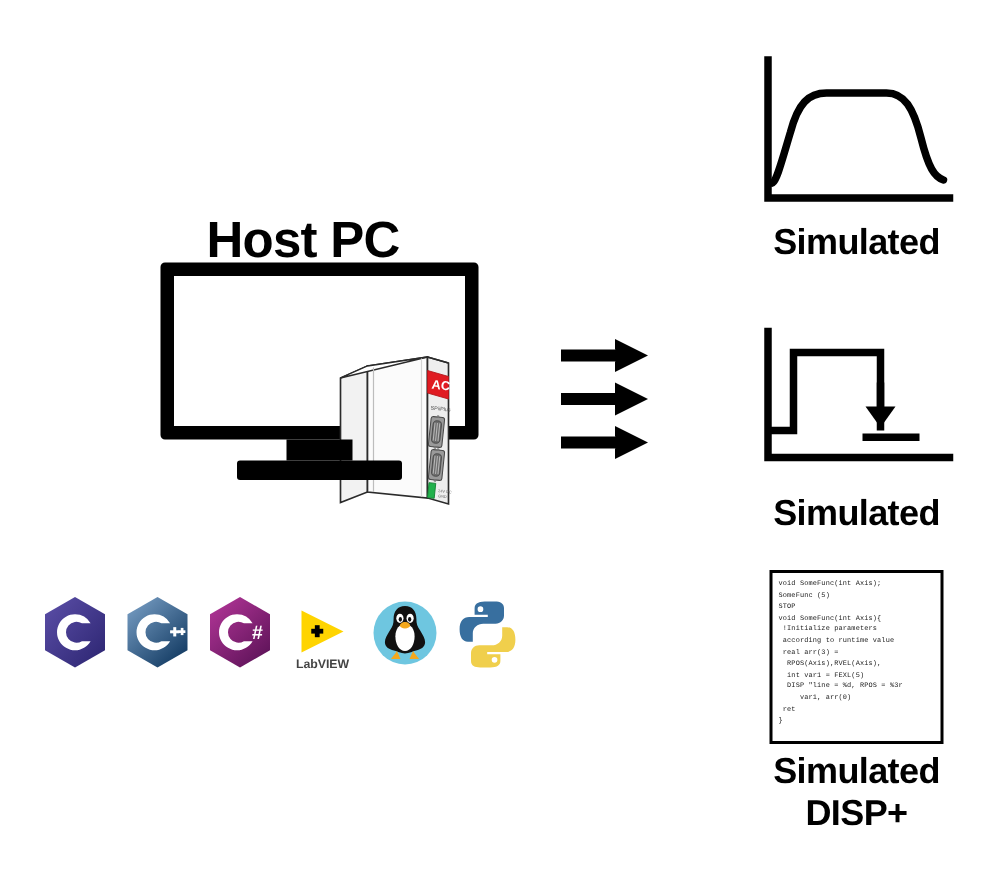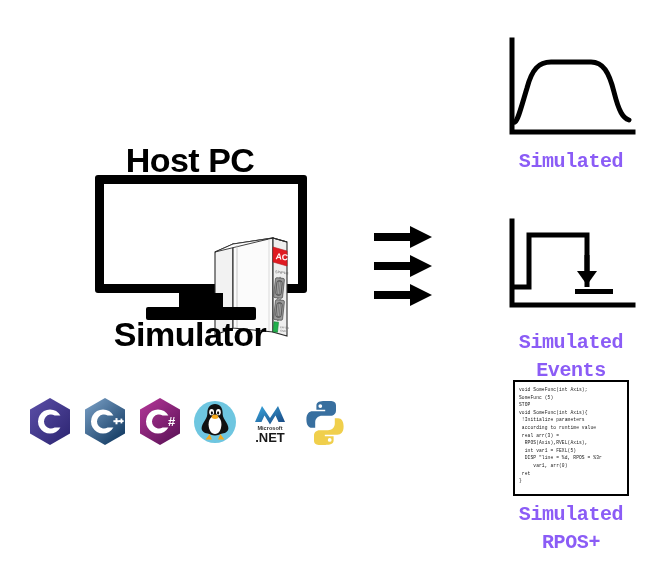--- a/index.html
+++ b/index.html
@@ -12,21 +12,21 @@
     height: 582px;
     position: relative;
     overflow: hidden;
     font-family: "Liberation Sans", sans-serif;
     -webkit-font-smoothing: antialiased;
   }
 
   
   #host-pc-block {
     position: absolute;
-    left: 0px;
+    left: 12px;
     top: 130px;
     width: 380px;
     height: 250px;
   }
   .big-label {
     font-family: "Liberation Sans", sans-serif;
     font-weight: bold;
     font-size: 34px;
     line-height: 36px;
     color: #000000;
@@ -116,25 +116,25 @@
   .panel {
     position: absolute;
     width: 186px;
     text-align: center;
   }
   #panel-motion  { left: 478px; top: 34px;  }
   #panel-events  { left: 478px; top: 215px; }
   #panel-acspl   { left: 478px; top: 380px; }
 
   .panel-caption {
-    font-family: Liberation Mono, monospace;
+    font-family: Liberation Sans, sans-serif;
     font-weight: bold;
-    font-size: 20px;
+    font-size: 24px;
     line-height: 24px;
-    color: #8b5cf6;
+    color: #000000;
     letter-spacing: -0.4px;
     margin-top: 4px;
   }
   .panel-graphic {
     width: 144px;
     height: 112px;
     margin: 0 auto;
   }
 
   
@@ -212,21 +212,20 @@
         <text x="69" y="92" font-family="Liberation Sans, sans-serif" font-size="2.6" fill="#666666" transform="rotate(6 69 92)">24V DC</text>
         <text x="69" y="95.5" font-family="Liberation Sans, sans-serif" font-size="2.6" fill="#666666" transform="rotate(6 69 95.5)">GND</text>
       </svg>
     </div>
   </div>
 
   <div id="monitor-neck"></div>
   <div id="monitor-base"></div>
 
   <div id="controller-sim-title">
-    <div class="big-label">Simulator</div>
   </div>
 </div>
 
 <div id="arrows">
   <svg viewBox="0 0 100 82" width="100" height="82">
     <g fill="#000000">
       <rect x="2" y="7" width="44" height="8"></rect>
       <polygon points="38,0 60,11 38,22 38,15 46,11 38,7"></polygon>
     </g>
     <g fill="#000000">
@@ -285,50 +284,47 @@
         </linearGradient>
       </defs>
       <polygon points="24,2 44,13.5 44,37.5 24,49 4,37.5 4,13.5" fill="url(#gCs)"></polygon>
       <path d="M22 13.5a12 12 0 1 0 10.4 18H26.6a7 7 0 1 1 0-12h5.8A12 12 0 0 0 22 13.5z" fill="#ffffff"></path>
       <g fill="#ffffff" font-family="Liberation Sans, sans-serif" font-size="13" font-weight="bold">
         <text x="32" y="30">#</text>
       </g>
     </svg>
   </div>
 
+  <div class="tech-icon">
+    <svg viewBox="0 0 48 54" width="48" height="54">
+      <polygon points="10,11 38,25 10,39" fill="#ffd400"></polygon>
+      <g fill="#000000">
+        <rect x="16.5" y="23.2" width="8" height="3.2"></rect>
+        <rect x="18.9" y="20.8" width="3.2" height="8"></rect>
+      </g>
+      <text x="24" y="49" text-anchor="middle" font-family="Liberation Sans, sans-serif" font-size="8.2" font-weight="bold" fill="#444444">LabVIEW</text>
+    </svg>
+  </div>
 
   <div class="tech-icon">
     <svg viewBox="0 0 48 54" width="48" height="54">
       <circle cx="24" cy="26" r="21" fill="#6ec6e0"></circle>
       <path d="M24 8c-5 0-7.6 3.6-7.6 8.6 0 3.2-.6 4.8-2.4 7.6-2 3.2-3.4 5.6-3.4 8 0 3 2.6 4.8 6 5.4
                2.2.4 4.6 2 7.4 2s5.2-1.6 7.4-2c3.4-.6 6-2.4 6-5.4 0-2.4-1.4-4.8-3.4-8-1.8-2.8-2.4-4.4-2.4-7.6
                C31.6 11.6 29 8 24 8z" fill="#111111"></path>
       <path d="M24 20c-3.6 0-6.4 3.2-6.4 8.2 0 5.6 2.6 9.8 6.4 9.8s6.4-4.2 6.4-9.8c0-5-2.8-8.2-6.4-8.2z" fill="#ffffff"></path>
       <ellipse cx="20.6" cy="16.2" rx="2.4" ry="3.1" fill="#ffffff"></ellipse>
       <ellipse cx="27.4" cy="16.2" rx="2.4" ry="3.1" fill="#ffffff"></ellipse>
       <ellipse cx="20.9" cy="16.9" rx="1.1" ry="1.6" fill="#111111"></ellipse>
       <ellipse cx="27.1" cy="16.9" rx="1.1" ry="1.6" fill="#111111"></ellipse>
       <path d="M24 18.6c-2 0-3.4 1.3-3.4 2.4 0 1.1 1.6 2 3.4 2s3.4-.9 3.4-2c0-1.1-1.4-2.4-3.4-2.4z" fill="#f4a81d"></path>
       <path d="M18.6 38c-1.6 2.6-3.2 4.2-4 5.4h6.4zM29.4 38c1.6 2.6 3.2 4.2 4 5.4H27z" fill="#f4a81d"></path>
     </svg>
   </div>
 
-  <div class="tech-icon">
-    <svg viewBox="0 0 48 54" width="48" height="54">
-      <defs>
-        <linearGradient id="gNet" x1="0" y1="0" x2="1" y2="1">
-          <stop offset="0" stop-color="#3aa9e0"></stop>
-            <stop offset="1" stop-color="#17447f"></stop>
-        </linearGradient>
-      </defs>
-      <path d="M9 26 L16 10 L24 22 L32 10 L39 26 L32.5 26 L29.5 19.5 L24 28.5 L18.5 19.5 L15.5 26 Z" fill="url(#gNet)"></path>
-      <text x="24" y="33.5" text-anchor="middle" font-family="Liberation Sans, sans-serif" font-size="5.6" font-weight="bold" fill="#333333">Microsoft</text>
-      <text x="24" y="46" text-anchor="middle" font-family="Liberation Sans, sans-serif" font-size="13" font-weight="bold" fill="#1a1a1a">.NET</text>
-    </svg>
-  </div>
 
 
   <div class="tech-icon">
     <svg viewBox="0 0 48 54" width="48" height="54">
       <path d="M23.8 5c-4.6 0-8.4.7-8.4 4.4v4.4h8.8v1.5H11.8c-3.8 0-6.4 2.6-6.4 8.2 0 5.2 2 8.3 5.5 8.3h3.3v-5.6
                c0-3.8 3.2-6.4 6.9-6.4h8.3c3.3 0 5.6-2.3 5.6-5.4V9.4C35 6.2 32.4 5 28.9 5h-5.1z
                M19.3 8.2a1.9 1.9 0 1 1 0 3.8 1.9 1.9 0 0 1 0-3.8z" fill="#386f9f"></path>
       <path d="M24.2 49c4.6 0 8.4-.7 8.4-4.4v-4.4h-8.8v-1.5h12.4c3.8 0 6.4-2.6 6.4-8.2 0-5.2-2-8.3-5.5-8.3h-3.3v5.6
                c0 3.8-3.2 6.4-6.9 6.4h-8.3c-3.3 0-5.6 2.3-5.6 5.4v5.1c0 3.2 2.6 4.3 6.1 4.3h5.1z
                M28.7 45.8a1.9 1.9 0 1 1 0-3.8 1.9 1.9 0 0 1 0 3.8z" fill="#f0cf4c"></path>
@@ -358,34 +354,33 @@
       <path d="M13 72 L30 72 L30 20 L88 20 L88 72" fill="none" stroke="#000000" stroke-width="5" stroke-linejoin="miter"></path>
 
       <g fill="#000000">
         <rect x="85.5" y="40" width="5" height="24"></rect>
         <polygon points="88,70 78,56 98,56"></polygon>
         <rect x="76" y="74" width="38" height="5"></rect>
       </g>
     </svg>
   </div>
   <div class="panel-caption">Simulated</div>
-  <div class="panel-caption">Events</div>
 </div>
 
 <div id="panel-acspl" class="panel">
   <div id="code-box">
     <pre id="code-text">void SomeFunc(int Axis);
 SomeFunc (5)
 STOP
 void SomeFunc(int Axis){
  !Initialize parameters
  according to runtime value
  real arr(3) =
   RPOS(Axis),RVEL(Axis),
   int var1 = FEXL(5)
   DISP "line = %d, RPOS = %3r
      var1, arr(0)
  ret
 }</pre>
   </div>
   <div class="panel-caption" style="margin-top:7px;">Simulated</div>
-  <div class="panel-caption">RPOS+</div>
+  <div class="panel-caption">DISP+</div>
 </div>
 
 </body></html>

